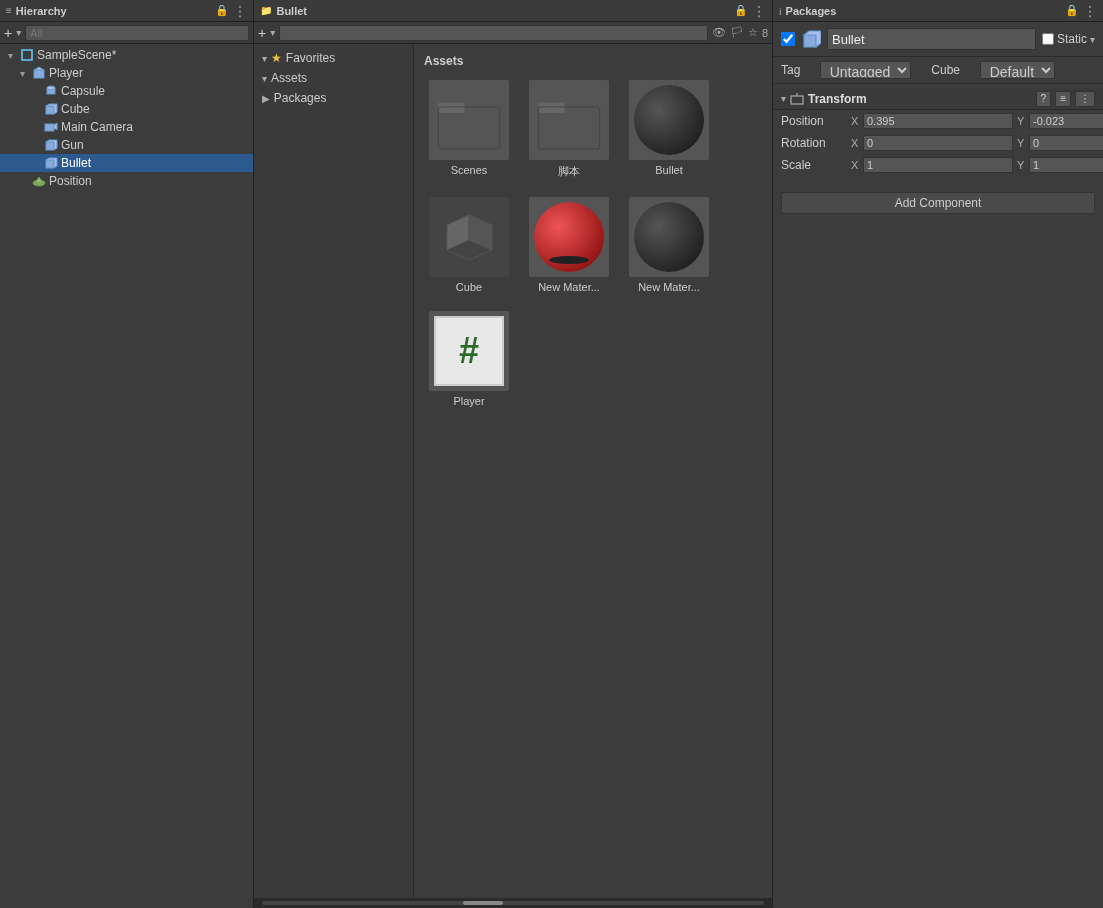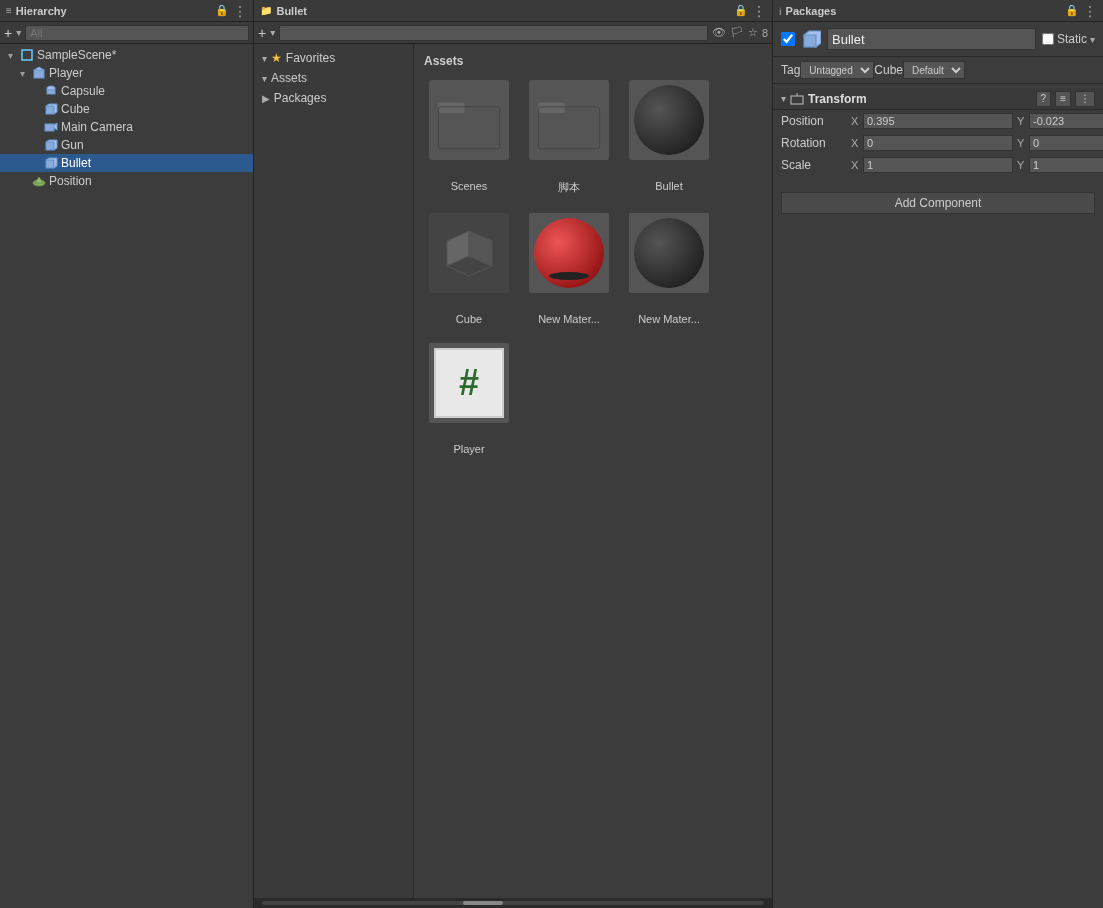--- a/index.html
+++ b/index.html
@@ -187,21 +187,21 @@
       border-radius: 2px;
       display: flex;
       align-items: center;
       justify-content: center;
       overflow: hidden;
     }
     .asset-name {
       font-size: 11px;
       color: #ccc;
       text-align: left;
-      margin-top: 20px;
+      margin-top: 4px;
       word-break: break-all;
     }
     .project-scrollbar {
       height: 10px;
       background: #2a2a2a;
       display: flex;
       align-items: center;
       padding: 0 8px;
     }
     .scrollbar-track {
@@ -256,32 +256,33 @@
       gap: 3px;
     }
     .static-label {
       font-size: 12px;
       color: #ccc;
     }
     .inspector-tag-layer {
       display: flex;
       align-items: center;
       padding: 4px 8px;
-      gap: 0;
+      gap: 20px;
       font-size: 12px;
       color: #ccc;
       border-bottom: 1px solid #2a2a2a;
     }
     .tag-select, .layer-select {
       background: #555;
       border: 1px solid #333;
       color: #ccc;
-      font-size: 10px;
+      font-size: 14px;
       padding: 1px 4px;
       height: 18px;
+      text-align: right;
     }
     .transform-section {
       padding: 4px 0;
     }
     .section-header {
       display: flex;
       align-items: center;
       padding: 3px 8px;
       background: #3a3a3a;
       border-bottom: 1px solid #2a2a2a;

